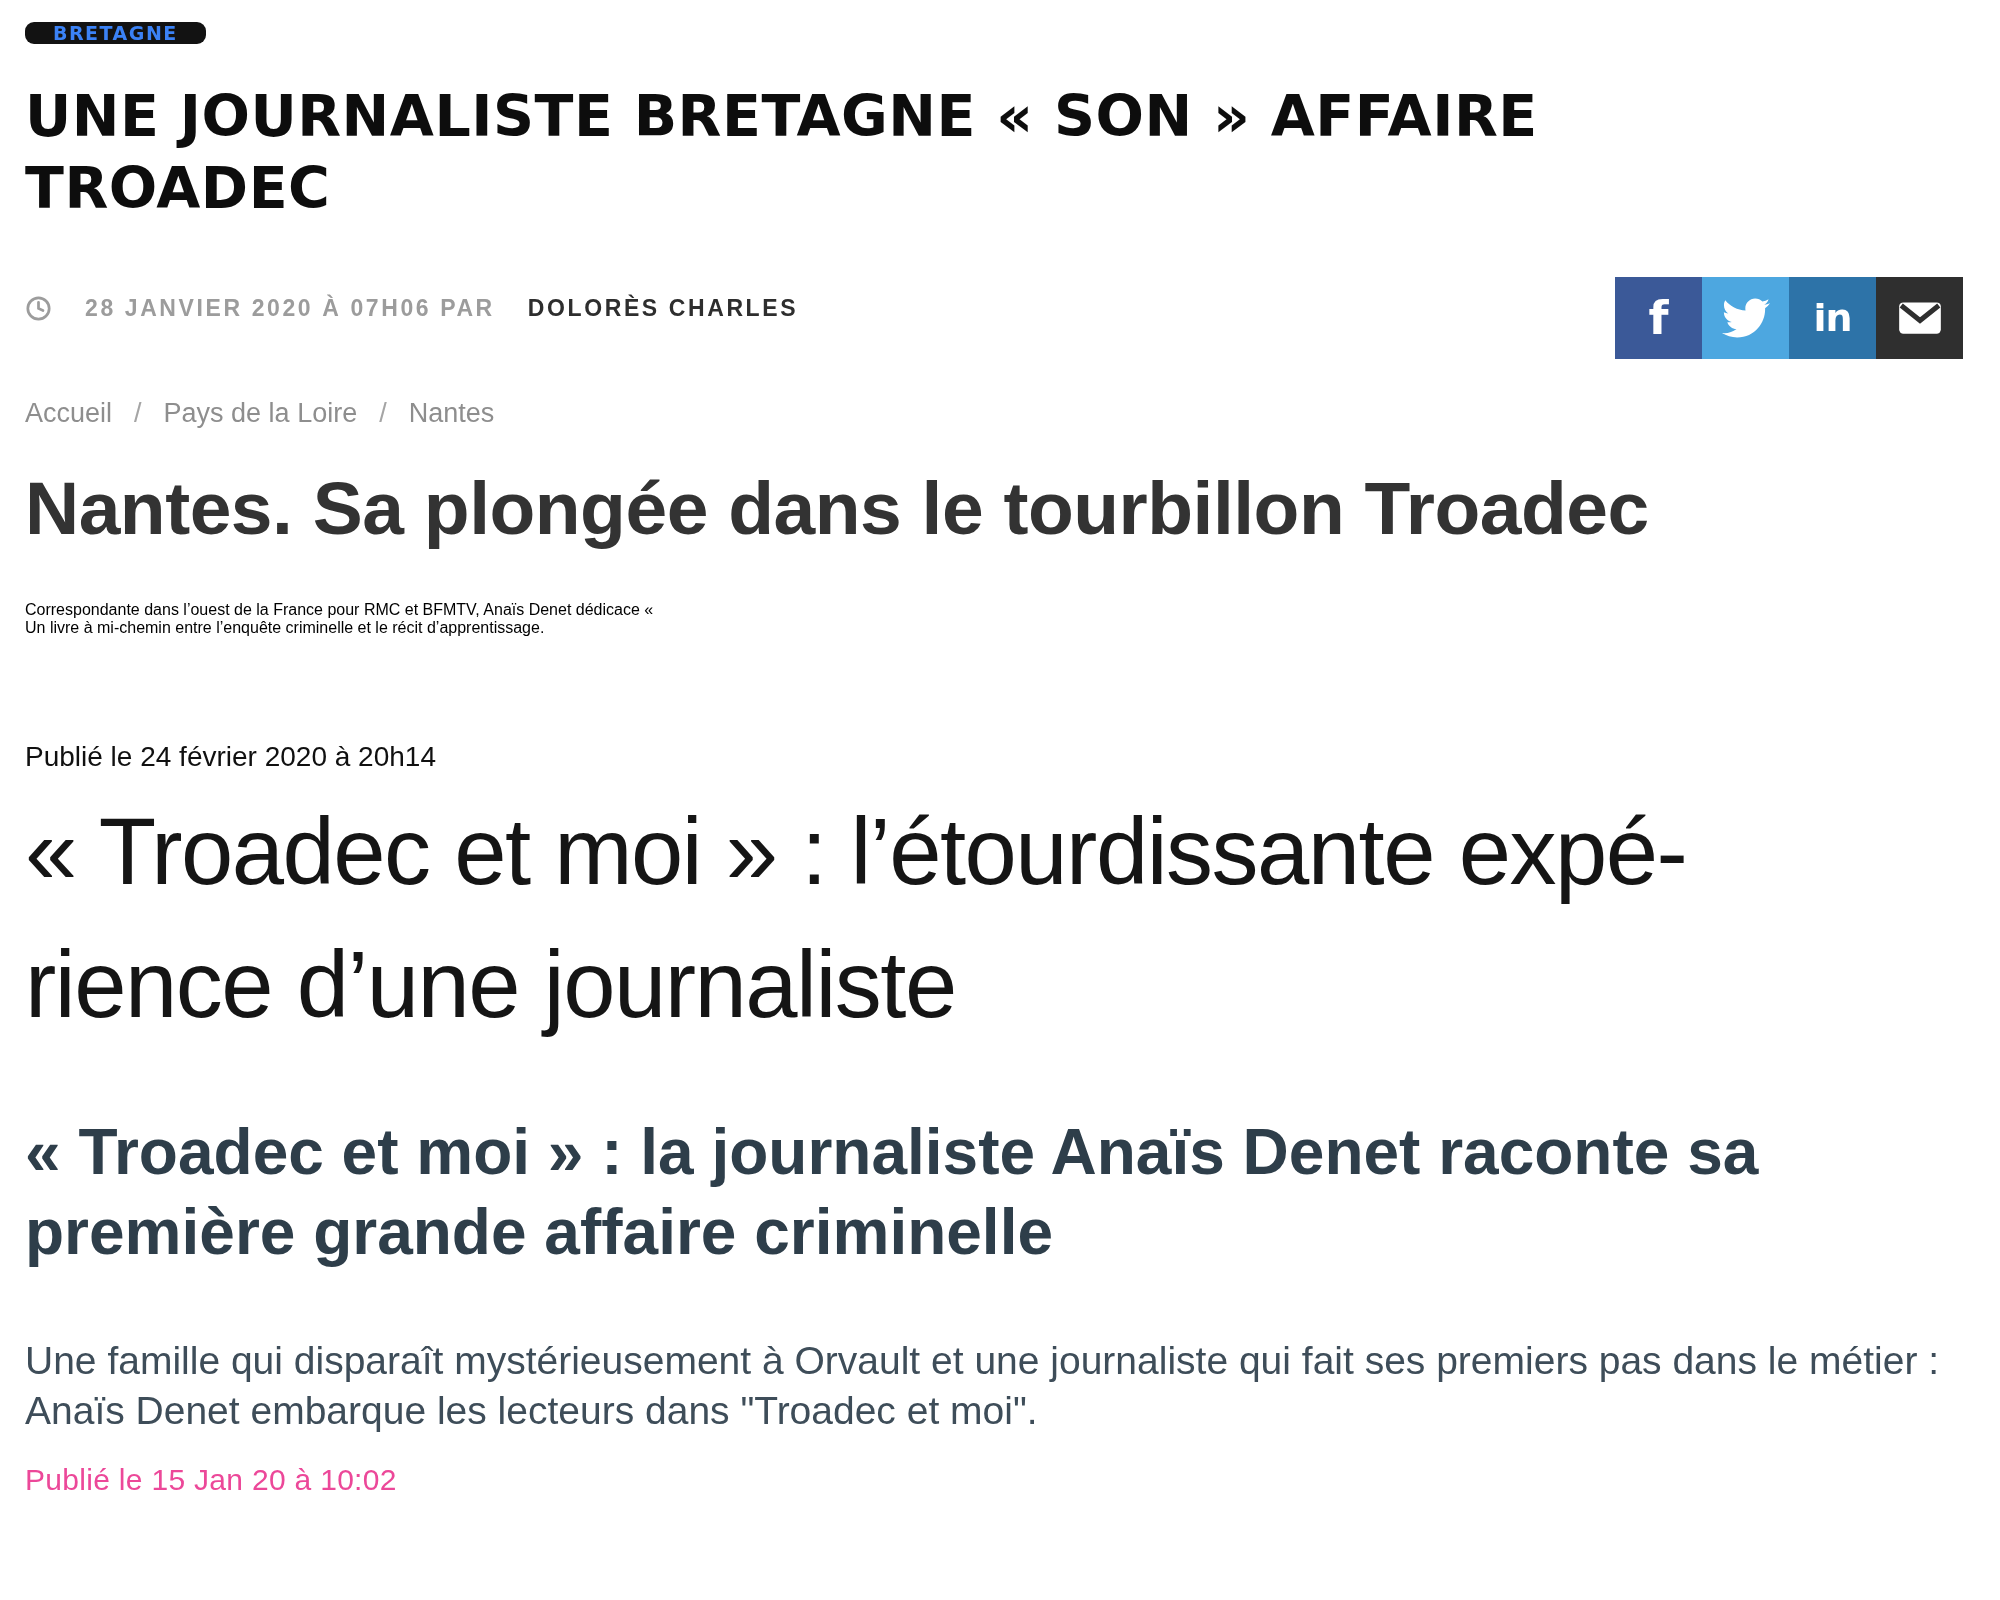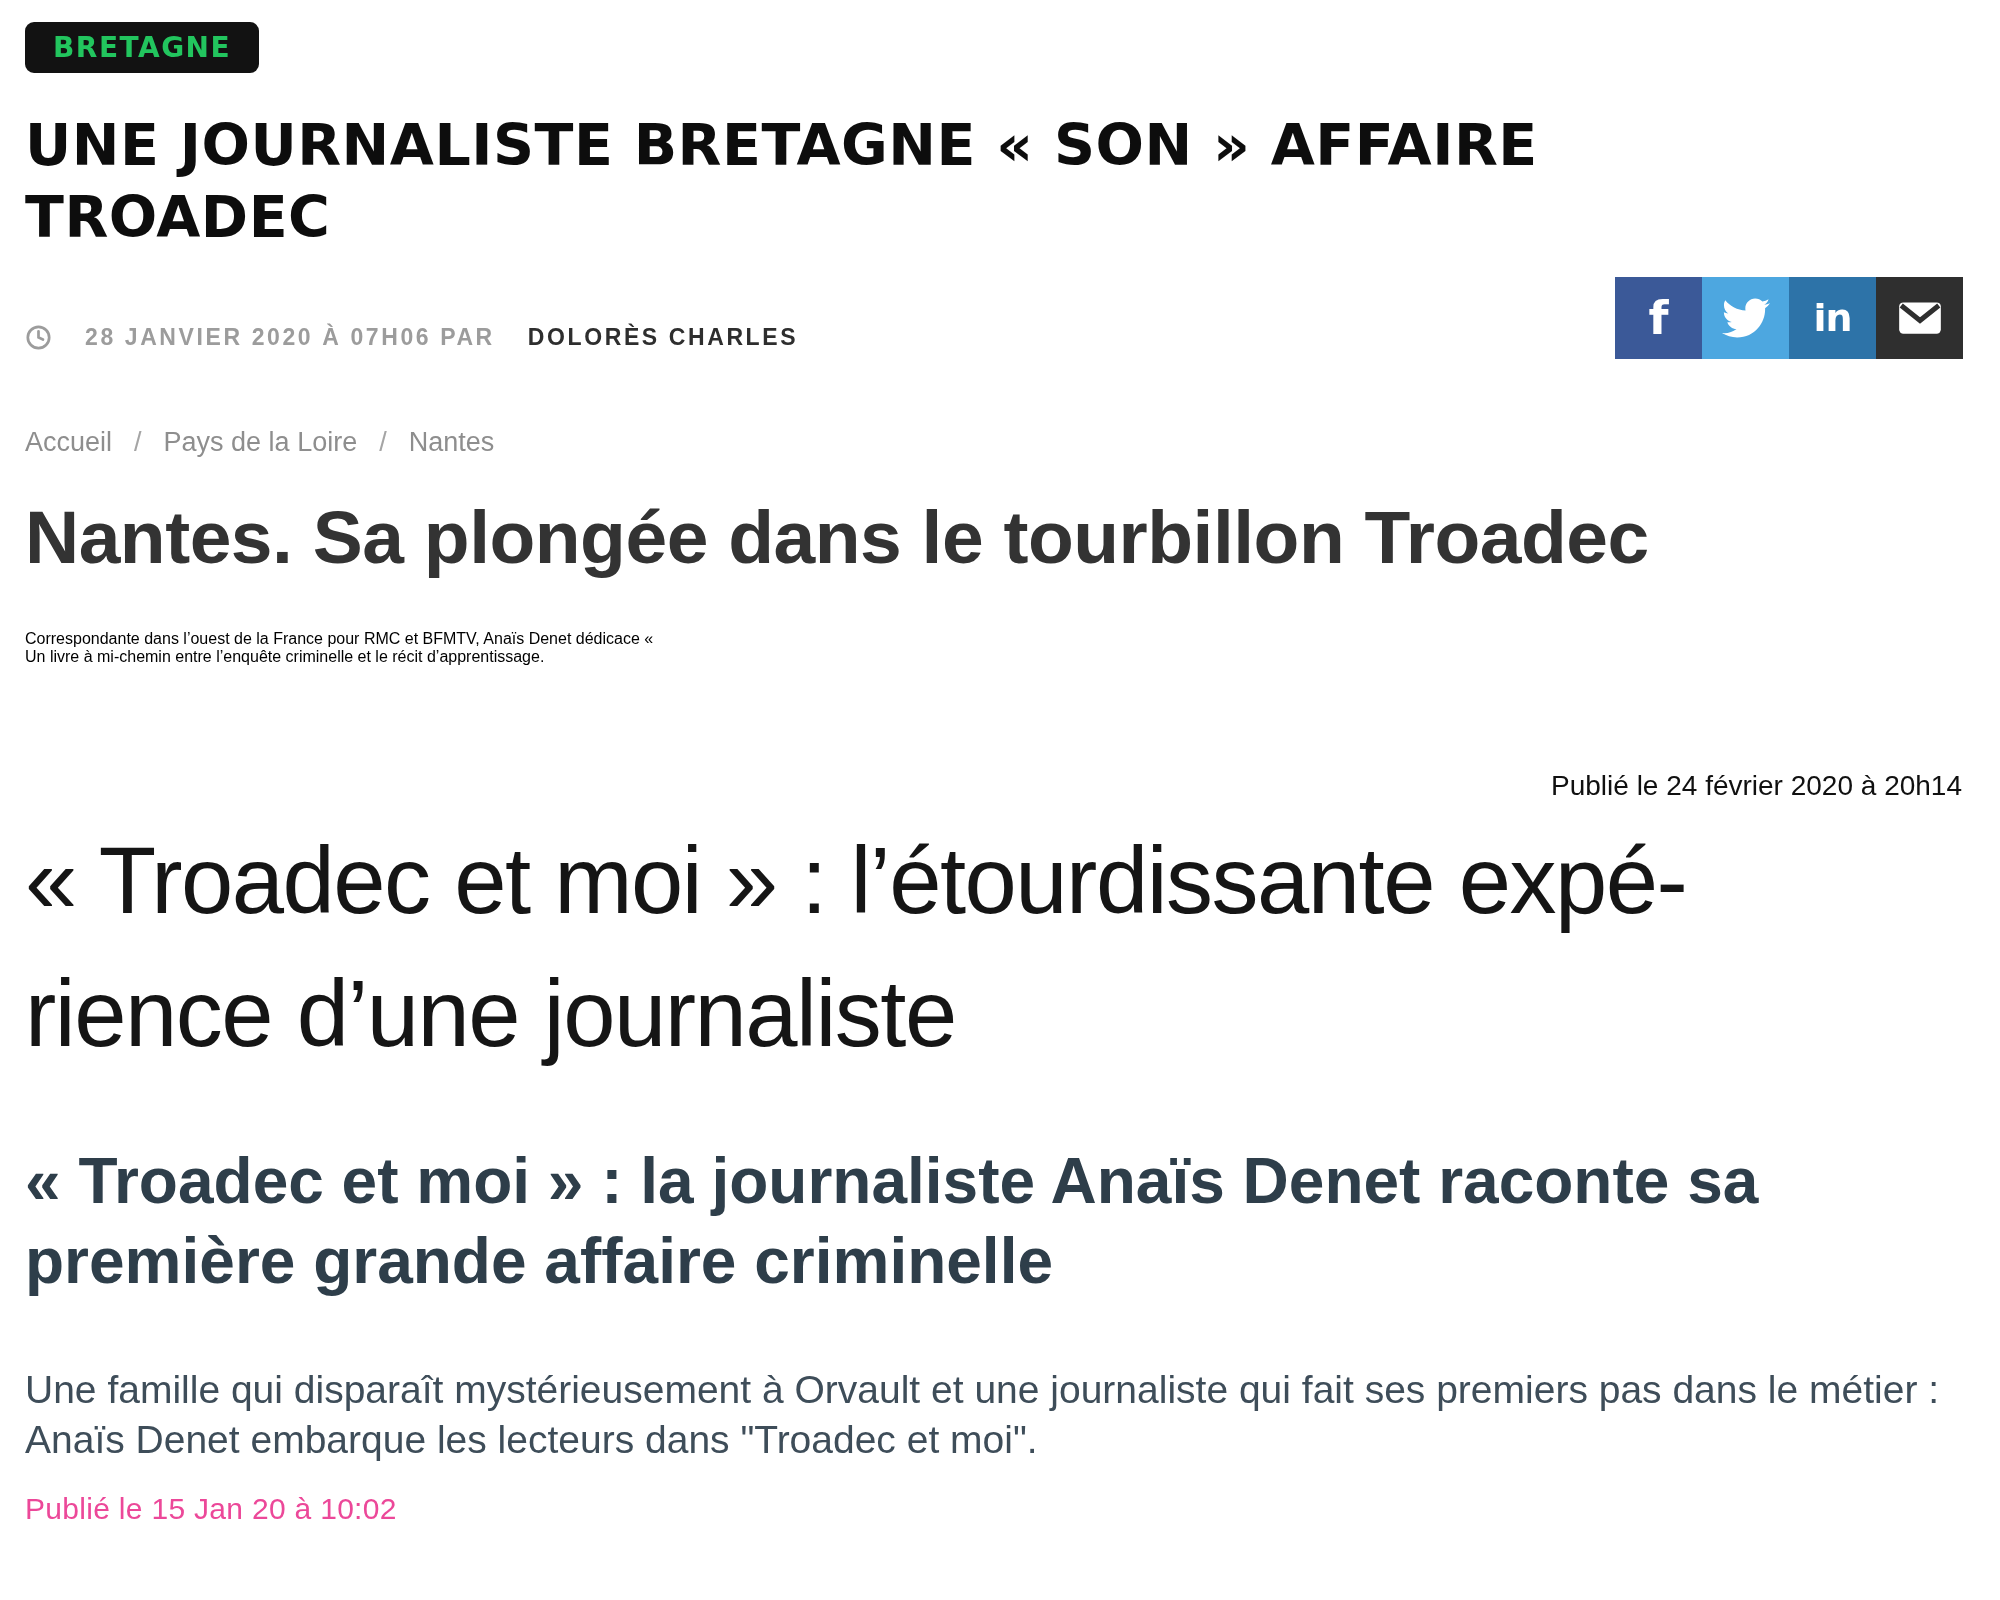--- a/index.html
+++ b/index.html
@@ -5,23 +5,23 @@
   html,body{margin:0;padding:0;}
   body{
     width:2000px;height:1600px;background:#ffffff;overflow:hidden;position:relative;
     font-family:"Liberation Sans", sans-serif;
     -webkit-font-smoothing:antialiased;
   }
   .container{padding:22px 38px 0 25px;}
 
   
   .badge{
-    display:inline-block;background:#121212;color:#22c55e;
+    display:inline-block;background:#121212;color:#3b82f6;
     font-family:"DejaVu Sans", sans-serif;font-weight:700;
-    font-size:28px;letter-spacing:1.5px;padding:9px 28px;border-radius:9px;
+    font-size:19px;letter-spacing:1.5px;padding:0 28px;border-radius:9px;
   }
 
   
   .main-title{
     margin:36px 0 0 0;max-width:1700px;
     font-family:"DejaVu Sans", sans-serif;font-weight:800;
     font-size:57px;line-height:1.27;color:#0d0d0d;letter-spacing:.5px;
   }
 
   
@@ -54,21 +54,21 @@
   
   .article-title{
     margin:36px 0 0 0;font-size:75px;font-weight:700;color:#333333;
     letter-spacing:-.5px;white-space:nowrap;
   }
 
   
   .lede{margin-top:50px;font-size:42px;color:#7c7c7c;line-height:1.5;}
 
   
-  .pub-line{margin-top:104px;text-align:right;font-size:28px;color:#101010;}
+  .pub-line{margin-top:104px;text-align:left;font-size:28px;color:#101010;}
 
   
   .feature-headline{
     margin-top:12px;text-align:left;color:#151515;
     font-size:94px;font-weight:400;letter-spacing:-1.5px;line-height:1.42;
   }
   .feature-headline div{white-space:nowrap;}
 
   
   .related-heading{

